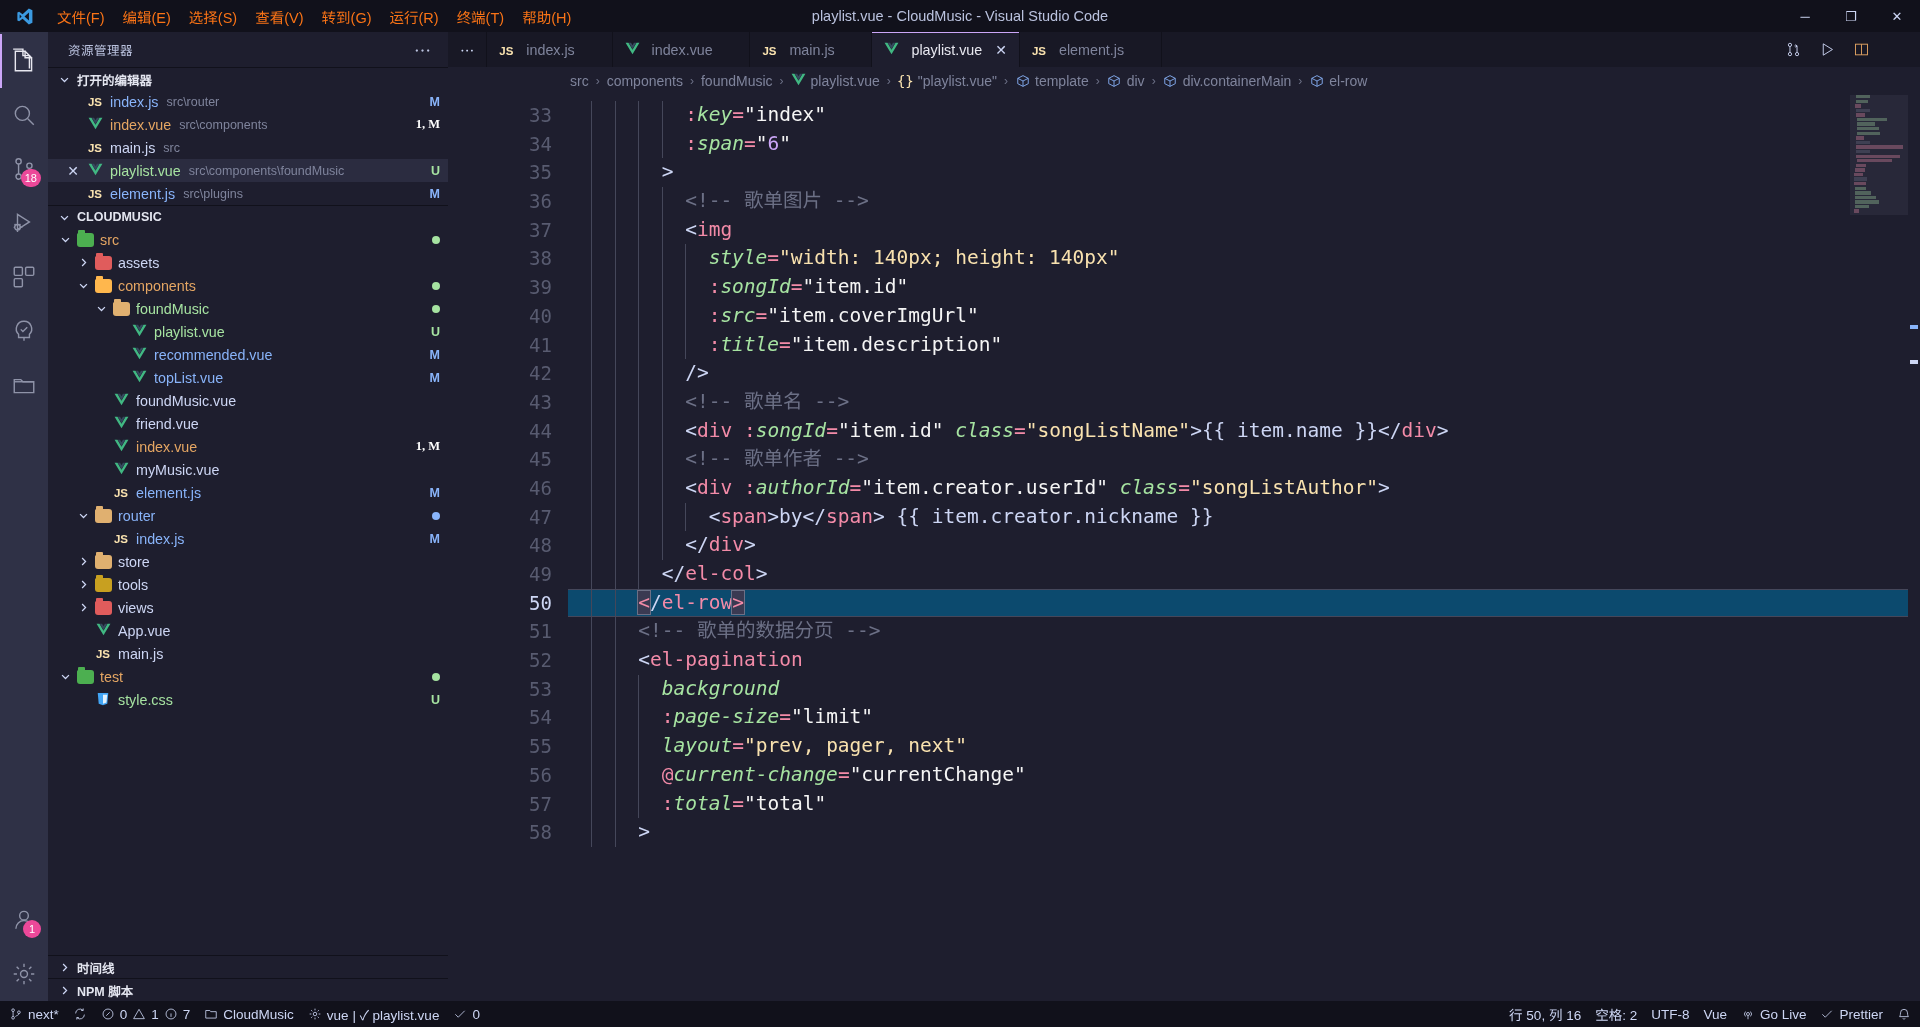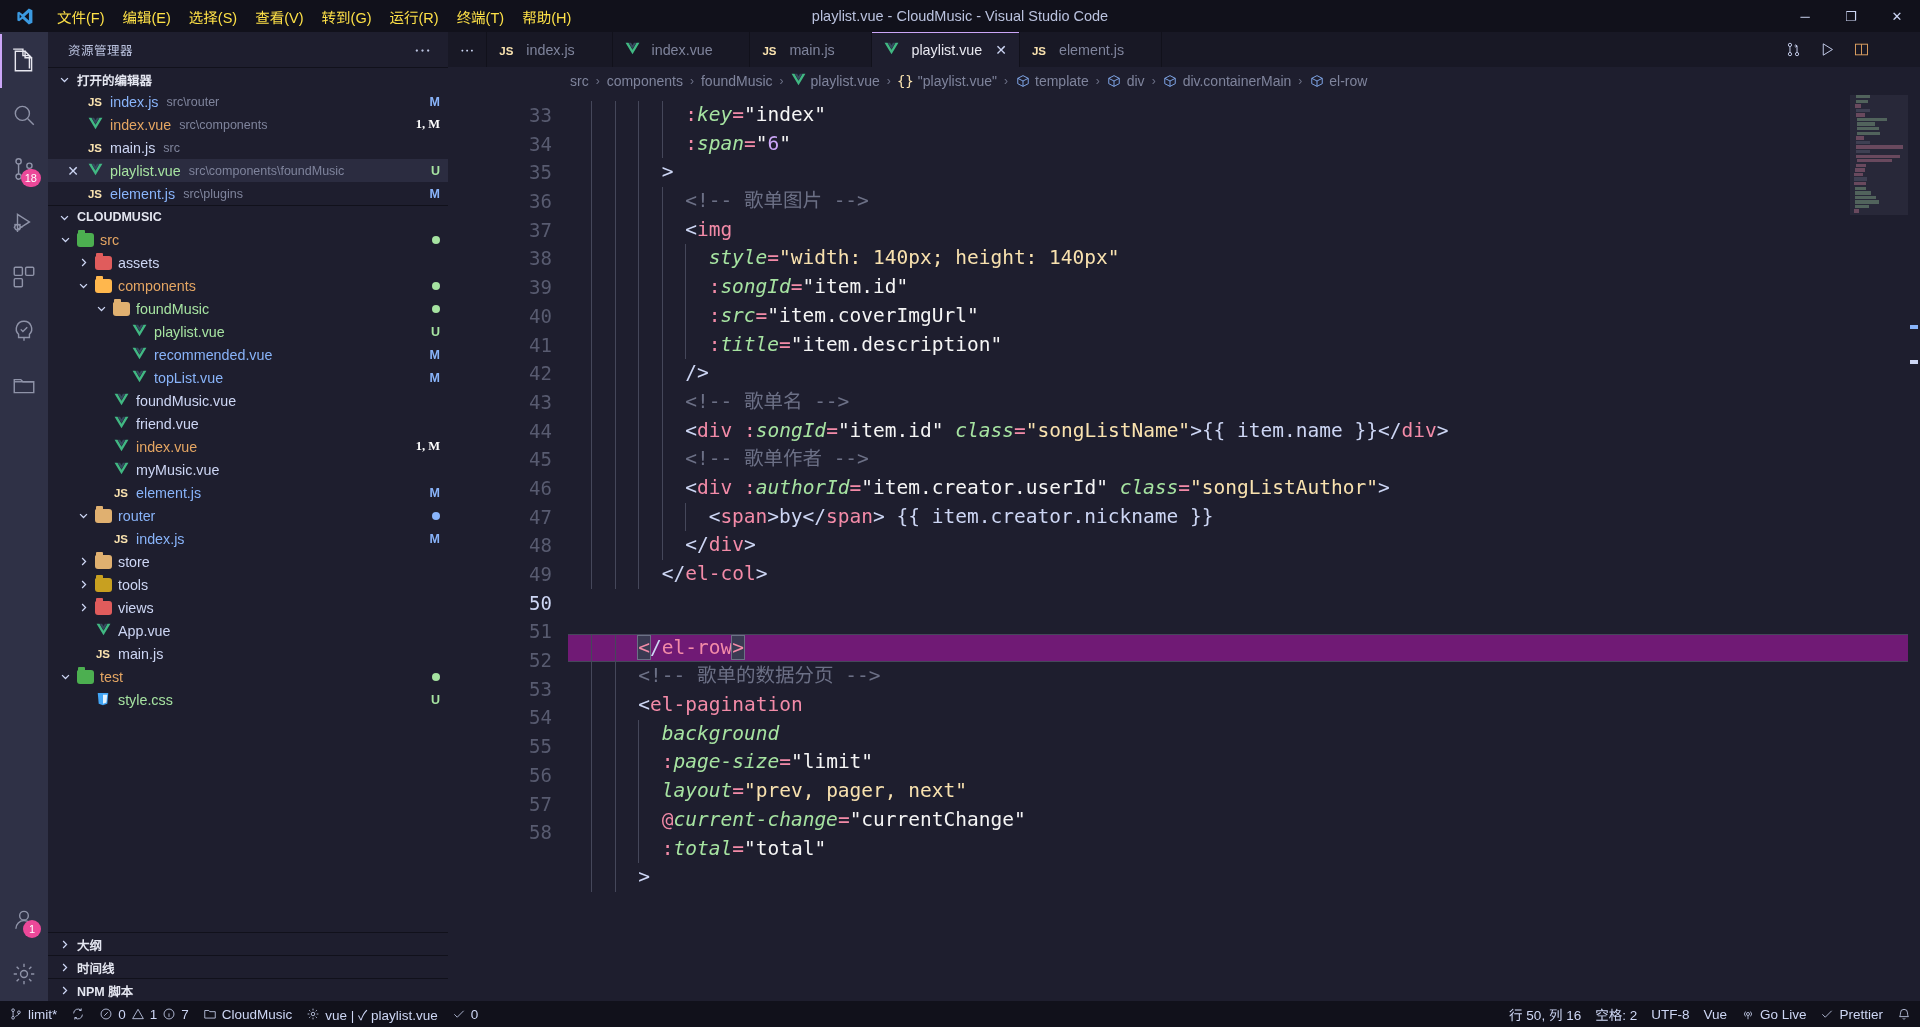--- a/index.html
+++ b/index.html
@@ -15,21 +15,21 @@
   
   .titlebar {
     height:32px; flex:0 0 32px; background:#11111b; display:flex; align-items:center;
     position:relative; color:#bac2de;
   }
   .vs-logo { width:48px; display:flex; align-items:center; justify-content:center; }
   .vs-logo svg { width:19px; height:19px; }
   .menu { display:flex; align-items:center; height:100%; }
   .menu-item {
     padding:0 9px; height:100%; display:flex; align-items:center;
-    font-size:14.5px; color:#fde047; white-space:nowrap; cursor:default;
+    font-size:14.5px; color:#f97316; white-space:nowrap; cursor:default;
   }
   .title-center {
     position:absolute; left:0; right:0; text-align:center; font-size:14.5px;
     color:#bac2de; pointer-events:none;
   }
   .win-ctrls { margin-left:auto; display:flex; height:100%; z-index:2; }
   .win-btn {
     width:46px; height:100%; display:flex; align-items:center; justify-content:center;
     color:#cdd6f4; font-size:13px;
   }
@@ -152,21 +152,21 @@
     font-family:"DejaVu Sans Mono", monospace; font-size:19px; line-height:28.7px; color:#585b70;
   }
   .gutter .ln { padding-right:16px; height:28.7px; }
   .gutter .ln.current { color:#cdd6f4; }
   .code {
     flex:1 1 auto; padding-top:6px; position:relative; overflow:hidden;
     font-family:"DejaVu Sans Mono", monospace; font-size:19.5px; line-height:28.7px;
     white-space:pre; color:#cdd6f4;
   }
   .cl { height:28.7px; position:relative; }
-  .cl.current-line { background:#701a75; box-shadow:inset 0 1px 0 #45475a, inset 0 -1px 0 #45475a;margin-top:45px; }
+  .cl.current-line { background:#0c4a6e; box-shadow:inset 0 1px 0 #45475a, inset 0 -1px 0 #45475a; }
   .ig { position:absolute; top:0; height:28.7px; width:1px; background:#45475a; }
 
   .tk-tag { color:#f38ba8; }
   .tk-attr { color:#a6e3a1; font-style:italic; }
   .tk-op { color:#f38ba8; }
   .tk-str { color:#f5f5f5; }
   .tk-str-y { color:#f9e2af; }
   .tk-num { color:#cba6f7; }
   .tk-cmt { color:#6c7086; }
   .tk-txt { color:#cdd6f4; }
@@ -597,28 +597,20 @@
                     <path fill="#e3f2fd" d="M8 3.2v10.2l3.9-1.3.9-9z"></path>
                   </svg></span>
               </span>
               <span class="label name-green">style.css</span>
               <span class="status st-U">U</span>
             </div>
           </div>
       </div>
 
       <div class="bottom-sections">
-        <div class="section-head">
-          <span class="chev collapsed">
-              <svg viewBox="0 0 16 16">
-                <path d="M3 6l5 5 5-5"></path>
-              </svg>
-            </span>
-          <span>大纲</span>
-        </div>
         <div class="section-head">
           <span class="chev collapsed">
               <svg viewBox="0 0 16 16">
                 <path d="M3 6l5 5 5-5"></path>
               </svg>
             </span>
           <span>时间线</span>
         </div>
         <div class="section-head">
           <span class="chev collapsed">
@@ -835,21 +827,21 @@
 
   <div class="statusbar">
     <div class="sb-item">
       <svg viewBox="0 0 24 24">
           <circle cx="7" cy="5.5" r="2.3"></circle>
           <circle cx="7" cy="18.5" r="2.3"></circle>
           <path d="M7 7.8v8.4"></path>
           <circle cx="17" cy="9" r="2.3"></circle>
           <path d="M17 11.3c0 3-4 3-6 5"></path>
         </svg>
-      <span>limit*</span>
+      <span>next*</span>
     </div>
     <div class="sb-item">
       <svg viewBox="0 0 24 24">
           <path d="M4.5 11a7.5 7.5 0 0 1 12.8-5.3M19.5 13a7.5 7.5 0 0 1-12.8 5.3"></path>
           <path d="M17.5 2.5v3.5h-3.5M6.5 21.5V18h3.5"></path>
         </svg>
     </div>
     <div class="sb-item">
       <svg viewBox="0 0 24 24">
           <circle cx="12" cy="12" r="8.5"></circle>

